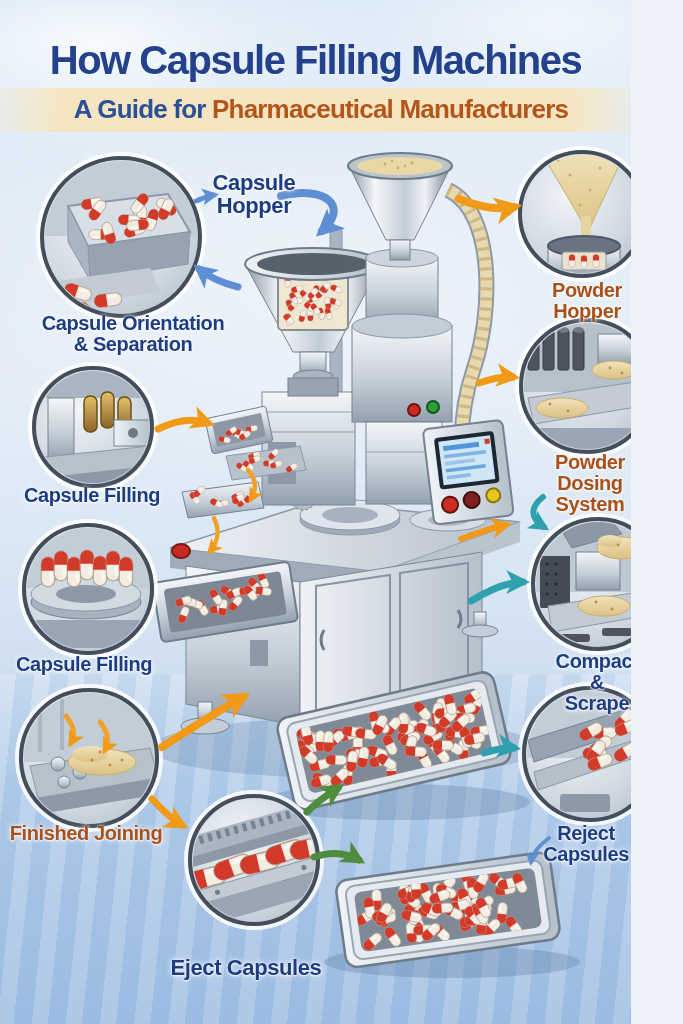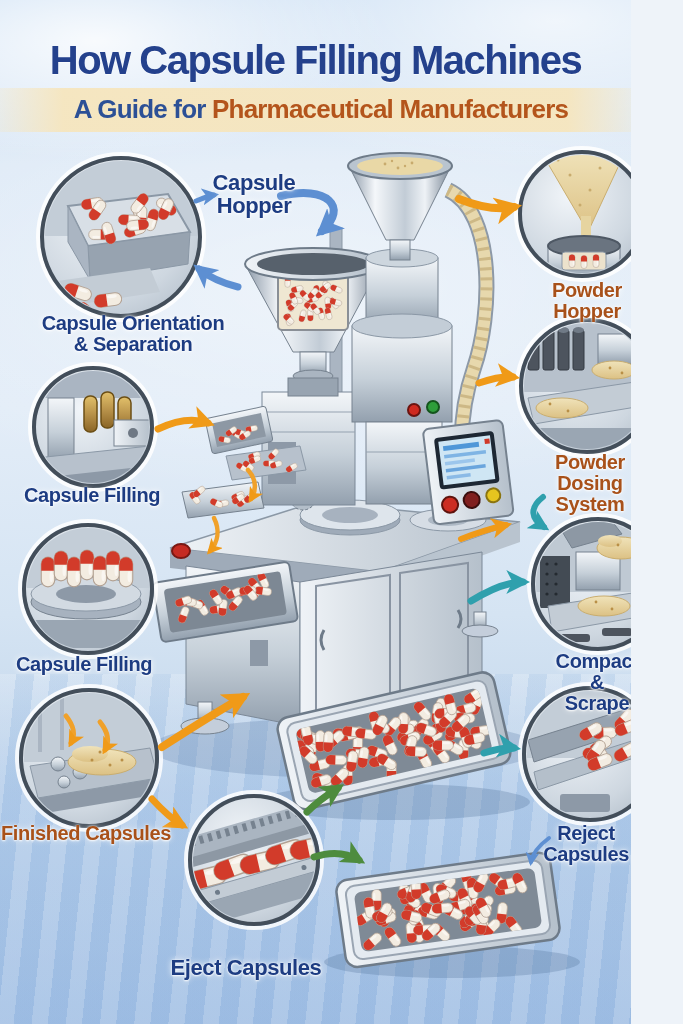--- a/index.html
+++ b/index.html
@@ -724,16 +724,16 @@
   <div class="callout-label lbl-blue big" style="left:254px;top:171px;">Capsule
 Hopper</div>
   <div class="callout-label lbl-blue" style="left:133px;top:313px;">Capsule Orientation
 &amp; Separation</div>
   <div class="callout-label lbl-orange" style="left:587px;top:280px;">Powder Hopper</div>
   <div class="callout-label lbl-orange" style="left:590px;top:452px;">Powder Dosing
 System</div>
   <div class="callout-label lbl-blue" style="left:92px;top:485px;">Capsule Filling</div>
   <div class="callout-label lbl-blue" style="left:84px;top:654px;">Capsule Filling</div>
   <div class="callout-label lbl-blue" style="left:597px;top:651px;">Compact &amp; Scrape</div>
-  <div class="callout-label lbl-orange" style="left:86px;top:823px;">Finished Capsules</div>
+  <div class="callout-label lbl-orange" style="left:86px;top:823px;">Finished Joining</div>
   <div class="callout-label lbl-blue" style="left:586px;top:823px;">Reject Capsules</div>
   <div class="callout-label lbl-blue big" style="left:246px;top:921px;margin-top:35px;">Eject Capsules</div>
 </div>
 
 </body></html>

